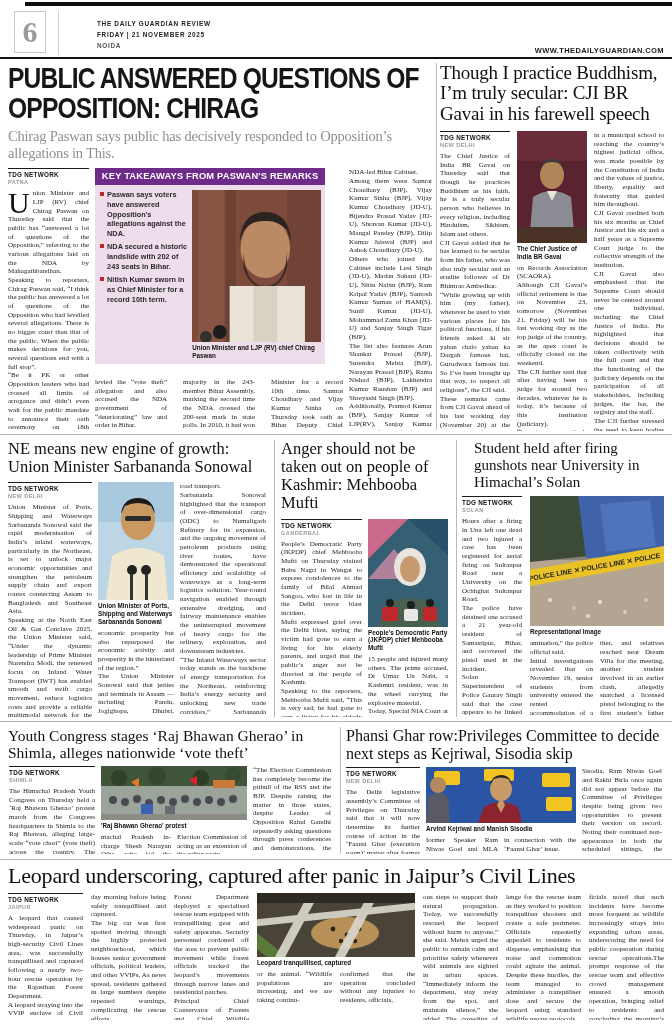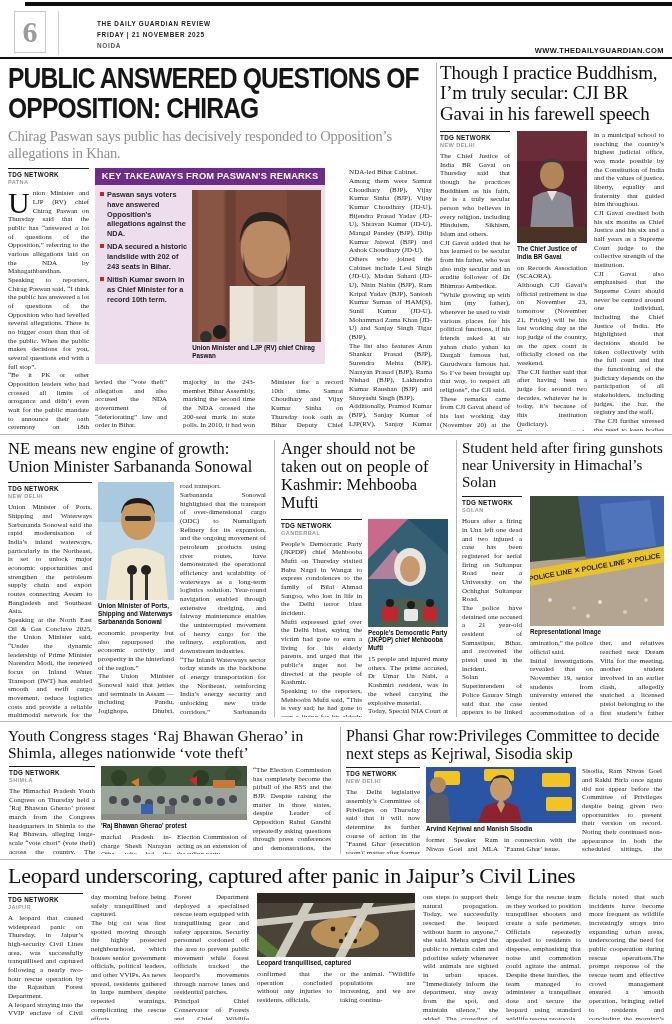--- a/index.html
+++ b/index.html
@@ -71,21 +71,21 @@
   <div class="rule-h" style="top:434px;left:0;width:672px;"></div>
   <div class="rule-h" style="top:721px;left:0;width:672px;"></div>
   <div class="rule-h" style="top:859px;left:0;width:672px;"></div>
   <div class="rule-v" style="left:436px;top:63px;height:367px;"></div>
   <div class="rule-v" style="left:274px;top:440px;height:277px;"></div>
   <div class="rule-v" style="left:456px;top:440px;height:277px;"></div>
   <div class="rule-v" style="left:340px;top:727px;height:127px;"></div>
 
   <div class="story" style="top:63px;left:8px;width:424px;height:368px;">
     <div class="hl-main">PUBLIC ANSWERED QUESTIONS OF OPPOSITION: CHIRAG</div>
-    <div class="subhead">Chirag Paswan says public has decisively responded to Opposition’s allegations in Khan.</div>
+    <div class="subhead">Chirag Paswan says public has decisively responded to Opposition’s allegations in This.</div>
     <div class="cols" style="gap:6px;margin-top:7px;flex:1;min-height:0;">
       <div class="col" style="width:90px;display:flex;flex-direction:column;">
         <div class="byline">
           <div>TDG NETWORK</div>
           <div class="dateline">PATNA</div>
         </div>
         <div class="body-text" style="flex:1;"><span class="dropcap">U</span><span>nion Minister and LJP (RV) chief Chirag Paswan on Thursday said that the public has “answered a lot of questions of the Opposition,” referring to the various allegations laid on the NDA by Mahagathbandhan.
 Speaking to reporters, Chirag Paswan said, “I think the public has answered a lot of questions of the Opposition who had levelled several allegations. There is no bigger court than that of the public. When the public makes decisions for you, several questions end with a full stop”.
 “Be it PK or other Opposition leaders who had crossed all limits of arrogance and didn’t even wait for the public mandate to announce their oath ceremony on 18th November,” Paswan added.
 Mahagathbandhan, during its election campaign,</span></div>
@@ -252,21 +252,21 @@
           </svg>
         </div>
         <div class="caption">People's Democratic Party (JKPDP) chief Mehbooba Mufti</div>
         <div class="body-text" style="flex:1;margin-top:3px;">15 people and injured many others. The prime accused, Dr Umar Un Nabi, a Kashmiri resident, was in the wheel carrying the explosive material.
 Today, Special NIA Court at Patiala House Court grants 10-day custody of Dr Muzammil Shakeel Ganai of Pulwama (J&amp;K), Dr Adeel Ahmed Rather of Anantnag (J&amp;K), Dr Shaheen Saeed of Lucknow (UP), and Mufti Irfan Ahmad Wagay of Shopian (J&amp;K) to NIA in connection with the November 10 deadly car blast outside the Red Fort in Delhi.</div>
       </div>
     </div>
   </div>
 
   <div class="story" style="top:440px;left:462px;width:202px;height:277px;">
-    <div class="hl-serif" style="font-size:15px;line-height:1.12;">Student held after firing gunshots near University in Himachal’s Solan</div>
+    <div class="hl-serif" style="font-size:15px;line-height:1.12;margin-left:12px;">Student held after firing gunshots near University in Himachal’s Solan</div>
     <div class="cols" style="gap:8px;margin-top:6px;flex:1;min-height:0;">
       <div class="col" style="width:60px;display:flex;flex-direction:column;">
         <div class="byline">
           <div>TDG NETWORK</div>
           <div class="dateline">SOLAN</div>
         </div>
         <div class="body-text" style="flex:1;">Hours after a firing in Una left one dead and two injured a case has been registered for aerial firing on Sultanpur Road near a University on the Ochhghat Sultanpur Road.
 The police have detained one accused a 21 year-old resident of Samastipur, Bihar, and recovered the pistol used in the incident.
 Solan Superintendent of Police Gaurav Singh said that the case appears to be linked to a rivalry between two groups.
 The firing occurred near Dream Villa on the Ochhghat Sultanpur Road, just metres from the university gate, sending students and local residents running for safety. Purported videos of the youth brandishing a pistol and firing repeatedly in the air quickly went viral on social media.
@@ -426,22 +426,22 @@
               <rect x="-20" y="-10" width="9" height="110" transform="rotate(28 20 30)"></rect>
               <rect x="40" y="-20" width="9" height="120" transform="rotate(28 70 30)"></rect>
               <rect x="100" y="-20" width="9" height="120" transform="rotate(28 130 30)"></rect>
               <rect x="-30" y="18" width="220" height="7" transform="rotate(-6 79 22)"></rect>
             </g>
             <rect x="0" y="0" width="158" height="10" fill="#2e2a22"></rect>
           </svg>
         </div>
         <div class="caption">Leopard tranquillised, captured</div>
         <div class="cols" style="gap:8px;margin-top:3px;flex:1;min-height:0;">
+          <div class="body-text col" style="width:75px;">or the animal. “Wildlife populations are increasing, and we are taking continu-</div>
           <div class="body-text col" style="width:75px;">confirmed that the operation concluded without any injuries to residents, officials,</div>
-          <div class="body-text col" style="width:75px;">or the animal. “Wildlife populations are increasing, and we are taking continu-</div>
         </div>
       </div>
       <div class="body-text col" style="width:75px;">ous steps to support their natural propagation. Today, we successfully rescued the leopard without harm to anyone,” she said. Mehra urged the public to remain calm and prioritise safety whenever wild animals are sighted in urban spaces. “Immediately inform the department, stay away from the spot, and maintain silence,” she added. The crowding of onlookers, however, posed a chal-</div>
       <div class="body-text col" style="width:75px;">lenge for the rescue team as they worked to position tranquiliser shooters and create a safe perimeter. Officials repeatedly appealed to residents to disperse, emphasising that noise and commotion could agitate the animal. Despite these hurdles, the team managed to administer a tranquiliser dose and secure the leopard using standard wildlife rescue protocols.
 Forest department of-</div>
       <div class="body-text col" style="width:75px;">ficials noted that such incidents have become more frequent as wildlife increasingly strays into expanding urban areas, underscoring the need for public cooperation during rescue operations.The prompt response of the rescue team and effective crowd management ensured a smooth operation, bringing relief to residents and concluding the morning’s unexpected wildlife encounter without incident.</div>
     </div>
   </div>
 
 </div>

